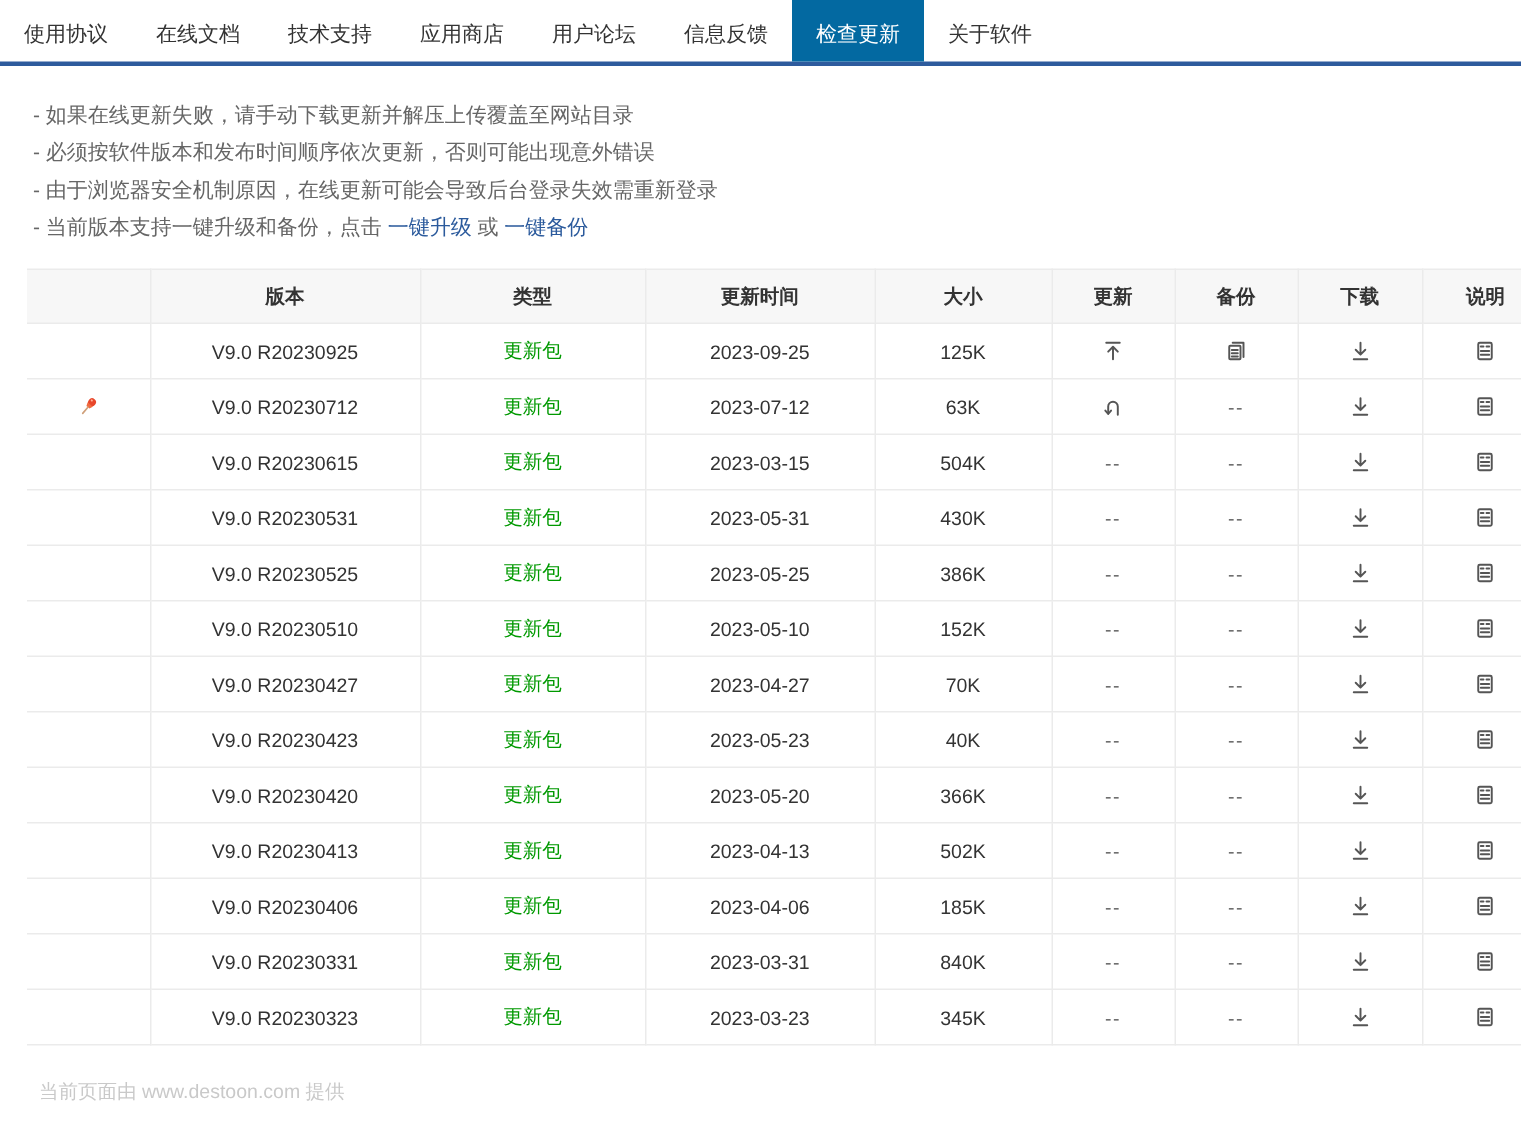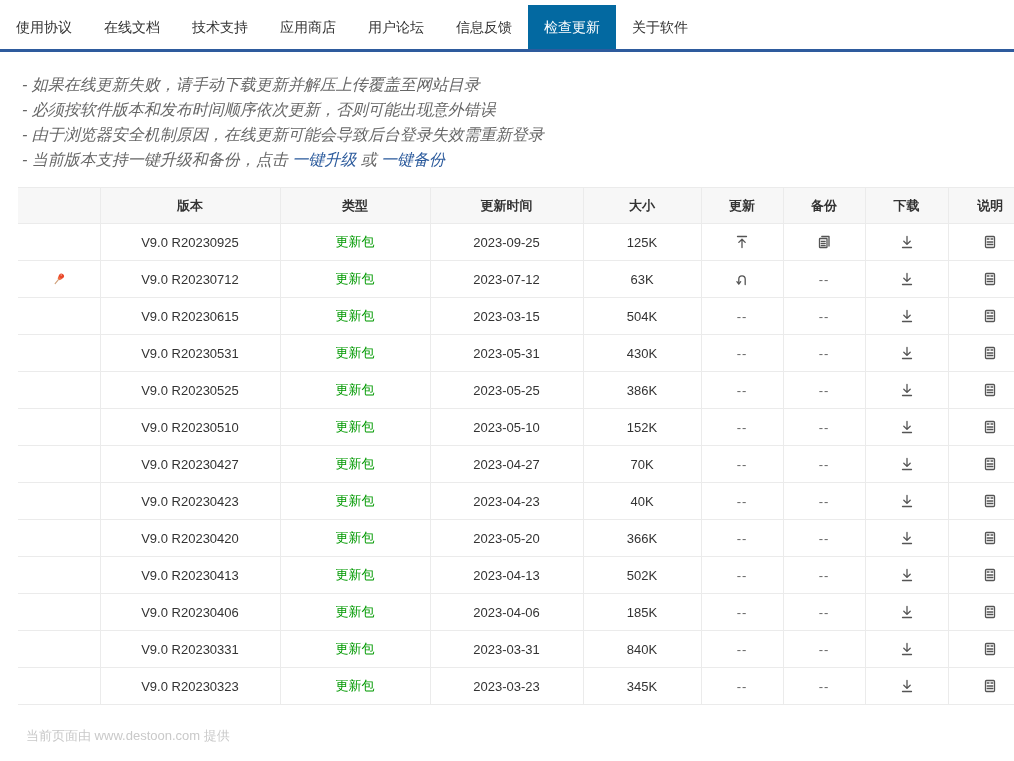--- a/index.html
+++ b/index.html
@@ -4,32 +4,31 @@
 <style>
   * { margin:0; padding:0; box-sizing:border-box; }
   html,body { background:#fff; }
   body {
     width:1014px; height:761px; overflow:hidden;
     font-family:"Liberation Sans","DejaVu Sans",sans-serif;
     color:#333;
   }
   
   .tabbar {
-    display:flex; height:52px;
+    display:flex; height:44px;
     border-bottom:3px solid #2e5b9d;
-    align-items:flex-end;
   }
   .tab {
     padding:0 16px; line-height:44px; font-size:14px;
     color:#333; cursor:pointer; white-space:nowrap;
   }
   .tab.active { background:#0369a1; color:#fff; }
   
   .notes { padding:20px 0 0 22px; }
-  .note { font-size:16px; color:#666; line-height:25px; white-space:pre-wrap;font-style:italic; }
+  .note { font-size:14px; color:#666; line-height:25px; white-space:pre-wrap; }
   .note-link { color:#2b5a9c; cursor:pointer; }
   
   table.updates {
     width:1014px; margin-top:15px;
     border-collapse:collapse; table-layout:fixed;
     font-size:13px;
     margin-left:18px;
   }
   table.updates th, table.updates td {
     border:1px solid #ebebeb; text-align:center; vertical-align:middle;
@@ -227,21 +226,21 @@
         <td><span class="icon-btn"><svg width="16" height="16" viewBox="0 0 16 16">
               <rect x="3.5" y="2.5" width="9" height="11" rx="1" fill="none" stroke="#555555" stroke-width="1.3" stroke-linecap="round" stroke-linejoin="round"></rect>
               <path d="M5.2 5h1.8M9 5h1.8" fill="none" stroke="#555555" stroke-width="1.3" stroke-linecap="round" stroke-linejoin="round"></path>
               <path d="M5.2 8h5.6M5.2 10.5h5.6" fill="none" stroke="#555555" stroke-width="1.3" stroke-linecap="round" stroke-linejoin="round"></path>
             </svg></span></td>
       </tr>
       <tr>
         <td></td>
         <td>V9.0 R20230423</td>
         <td><span class="link-green">更新包</span></td>
-        <td>2023-04-23</td>
+        <td>2023-05-23</td>
         <td>40K</td>
         <td><span class="dashes">--</span></td>
         <td><span class="dashes">--</span></td>
         <td><span class="icon-btn"><svg width="16" height="16" viewBox="0 0 16 16">
               <path d="M8 2.5v7.9M4.8 7.2 8 10.4l3.2-3.2M3.5 13.5h9" fill="none" stroke="#555555" stroke-width="1.3" stroke-linecap="round" stroke-linejoin="round"></path>
             </svg></span></td>
         <td><span class="icon-btn"><svg width="16" height="16" viewBox="0 0 16 16">
               <rect x="3.5" y="2.5" width="9" height="11" rx="1" fill="none" stroke="#555555" stroke-width="1.3" stroke-linecap="round" stroke-linejoin="round"></rect>
               <path d="M5.2 5h1.8M9 5h1.8" fill="none" stroke="#555555" stroke-width="1.3" stroke-linecap="round" stroke-linejoin="round"></path>
               <path d="M5.2 8h5.6M5.2 10.5h5.6" fill="none" stroke="#555555" stroke-width="1.3" stroke-linecap="round" stroke-linejoin="round"></path>

